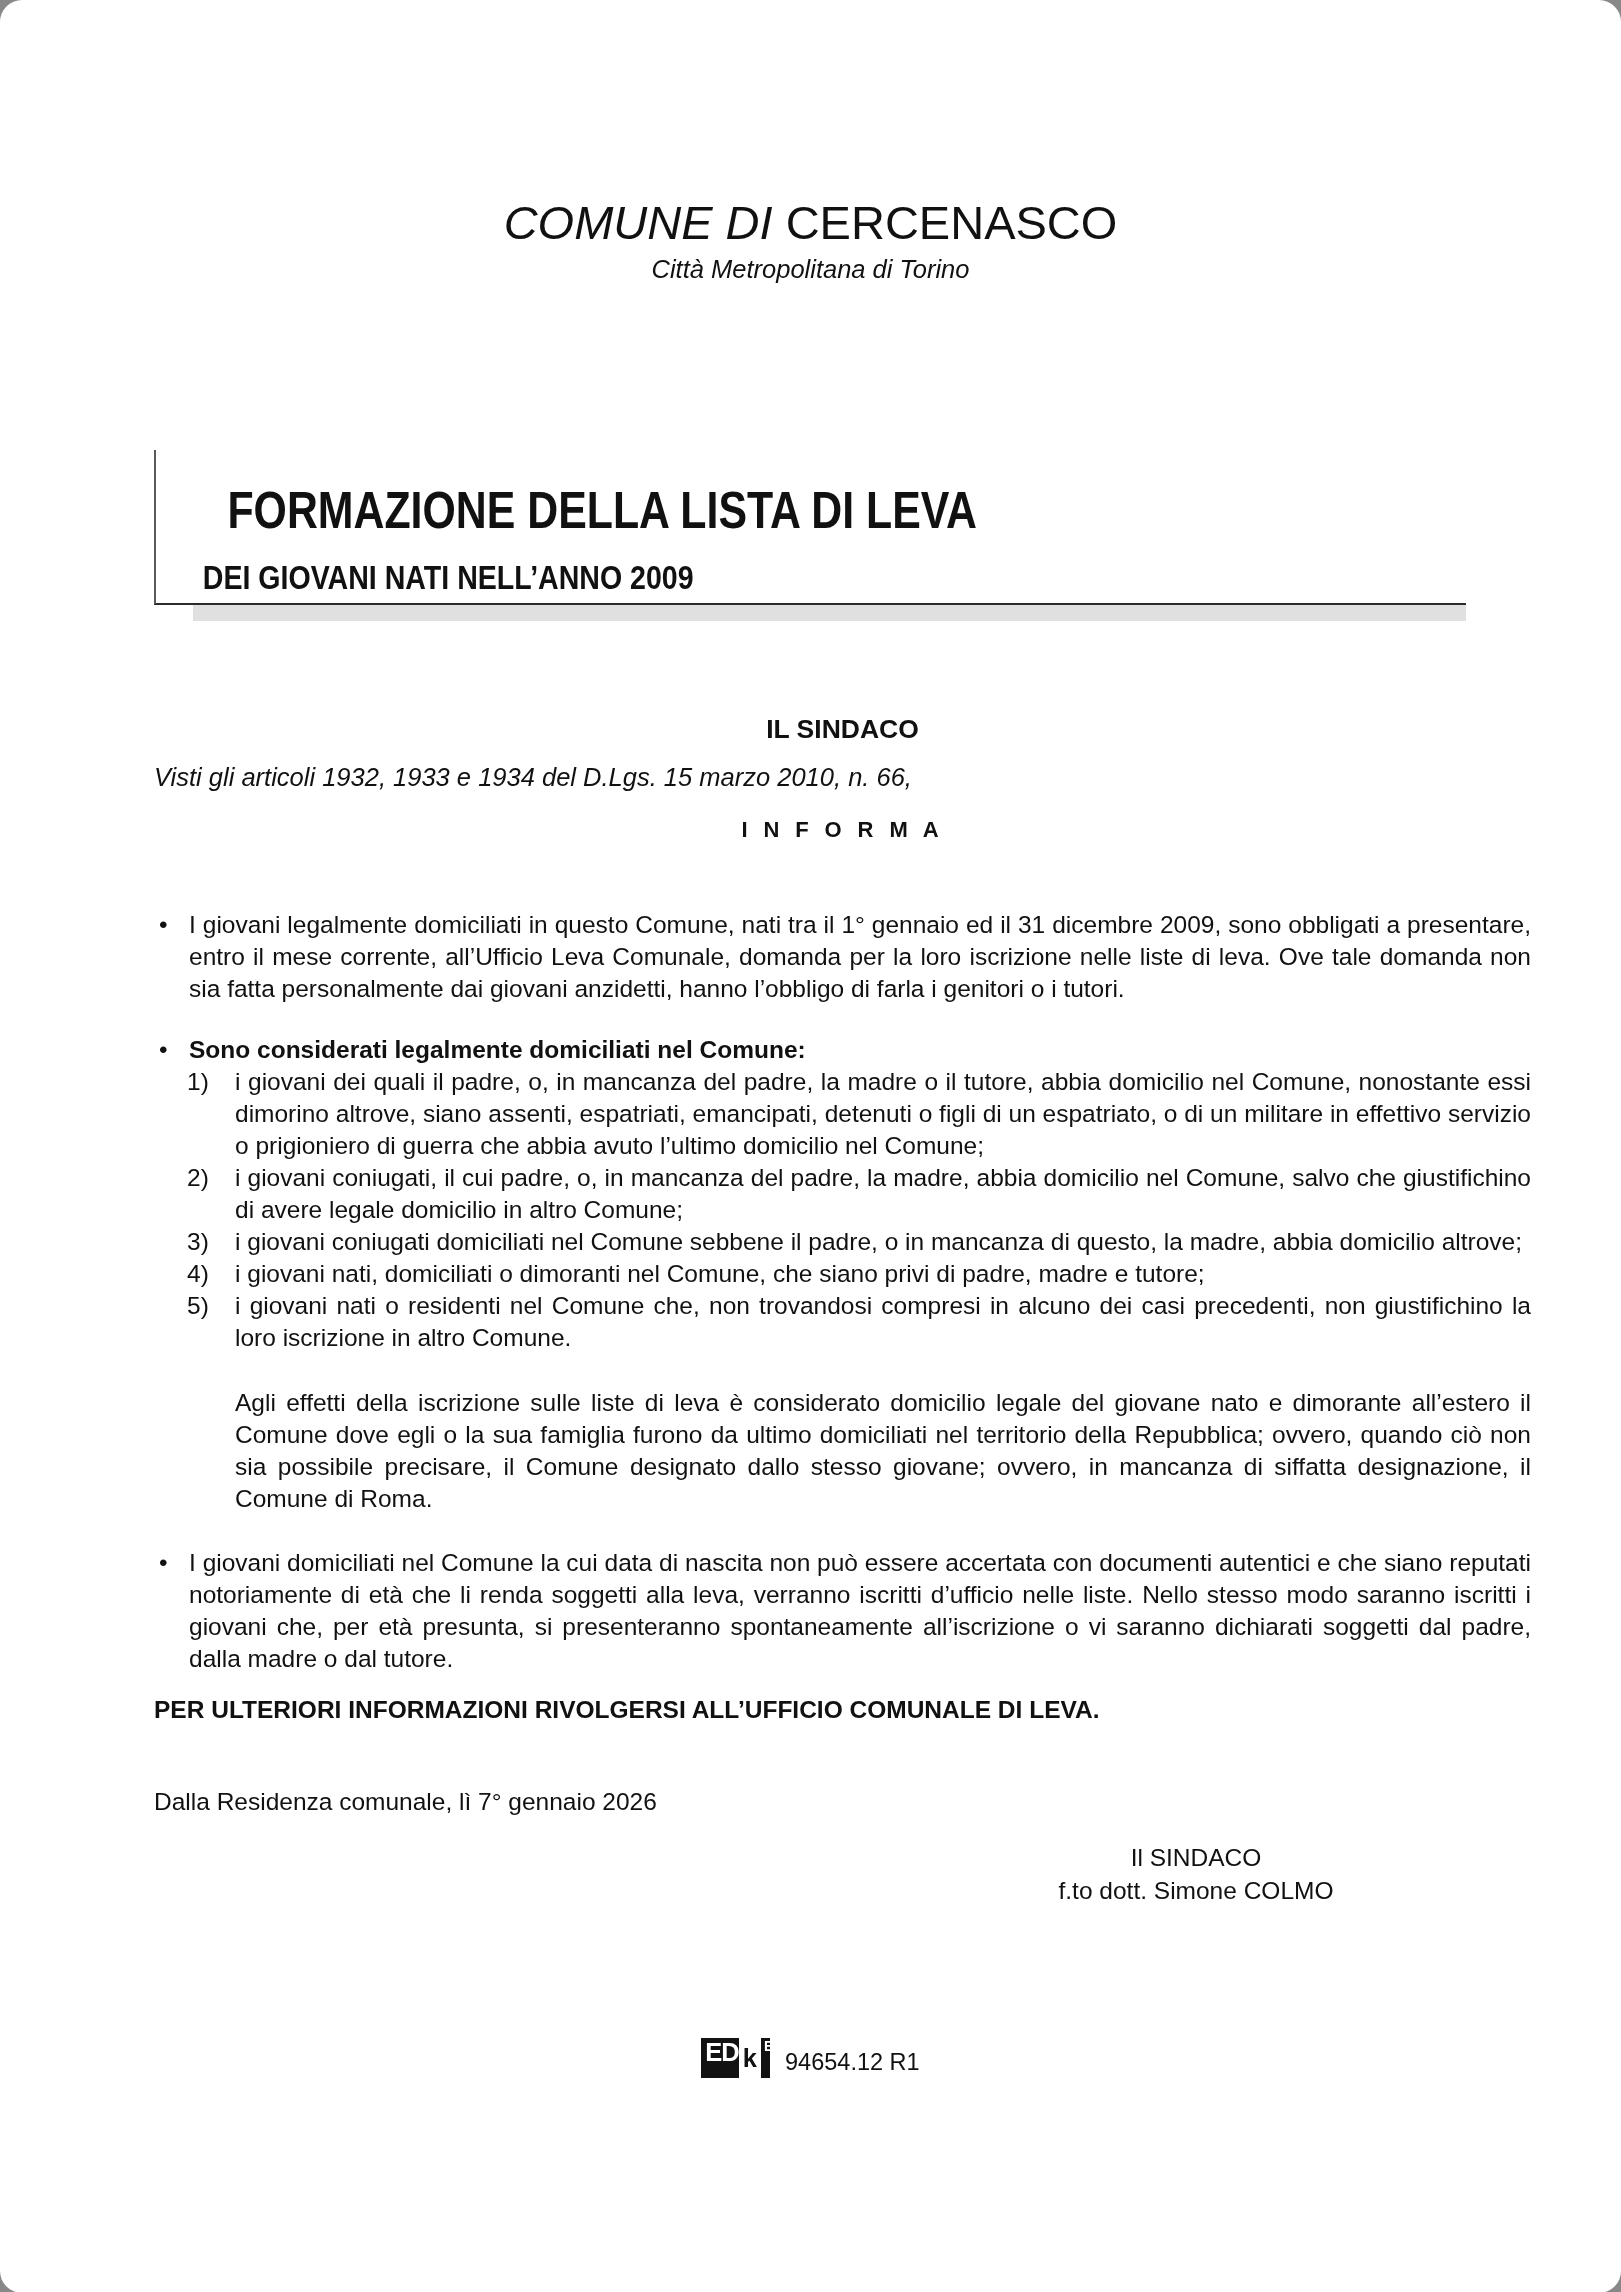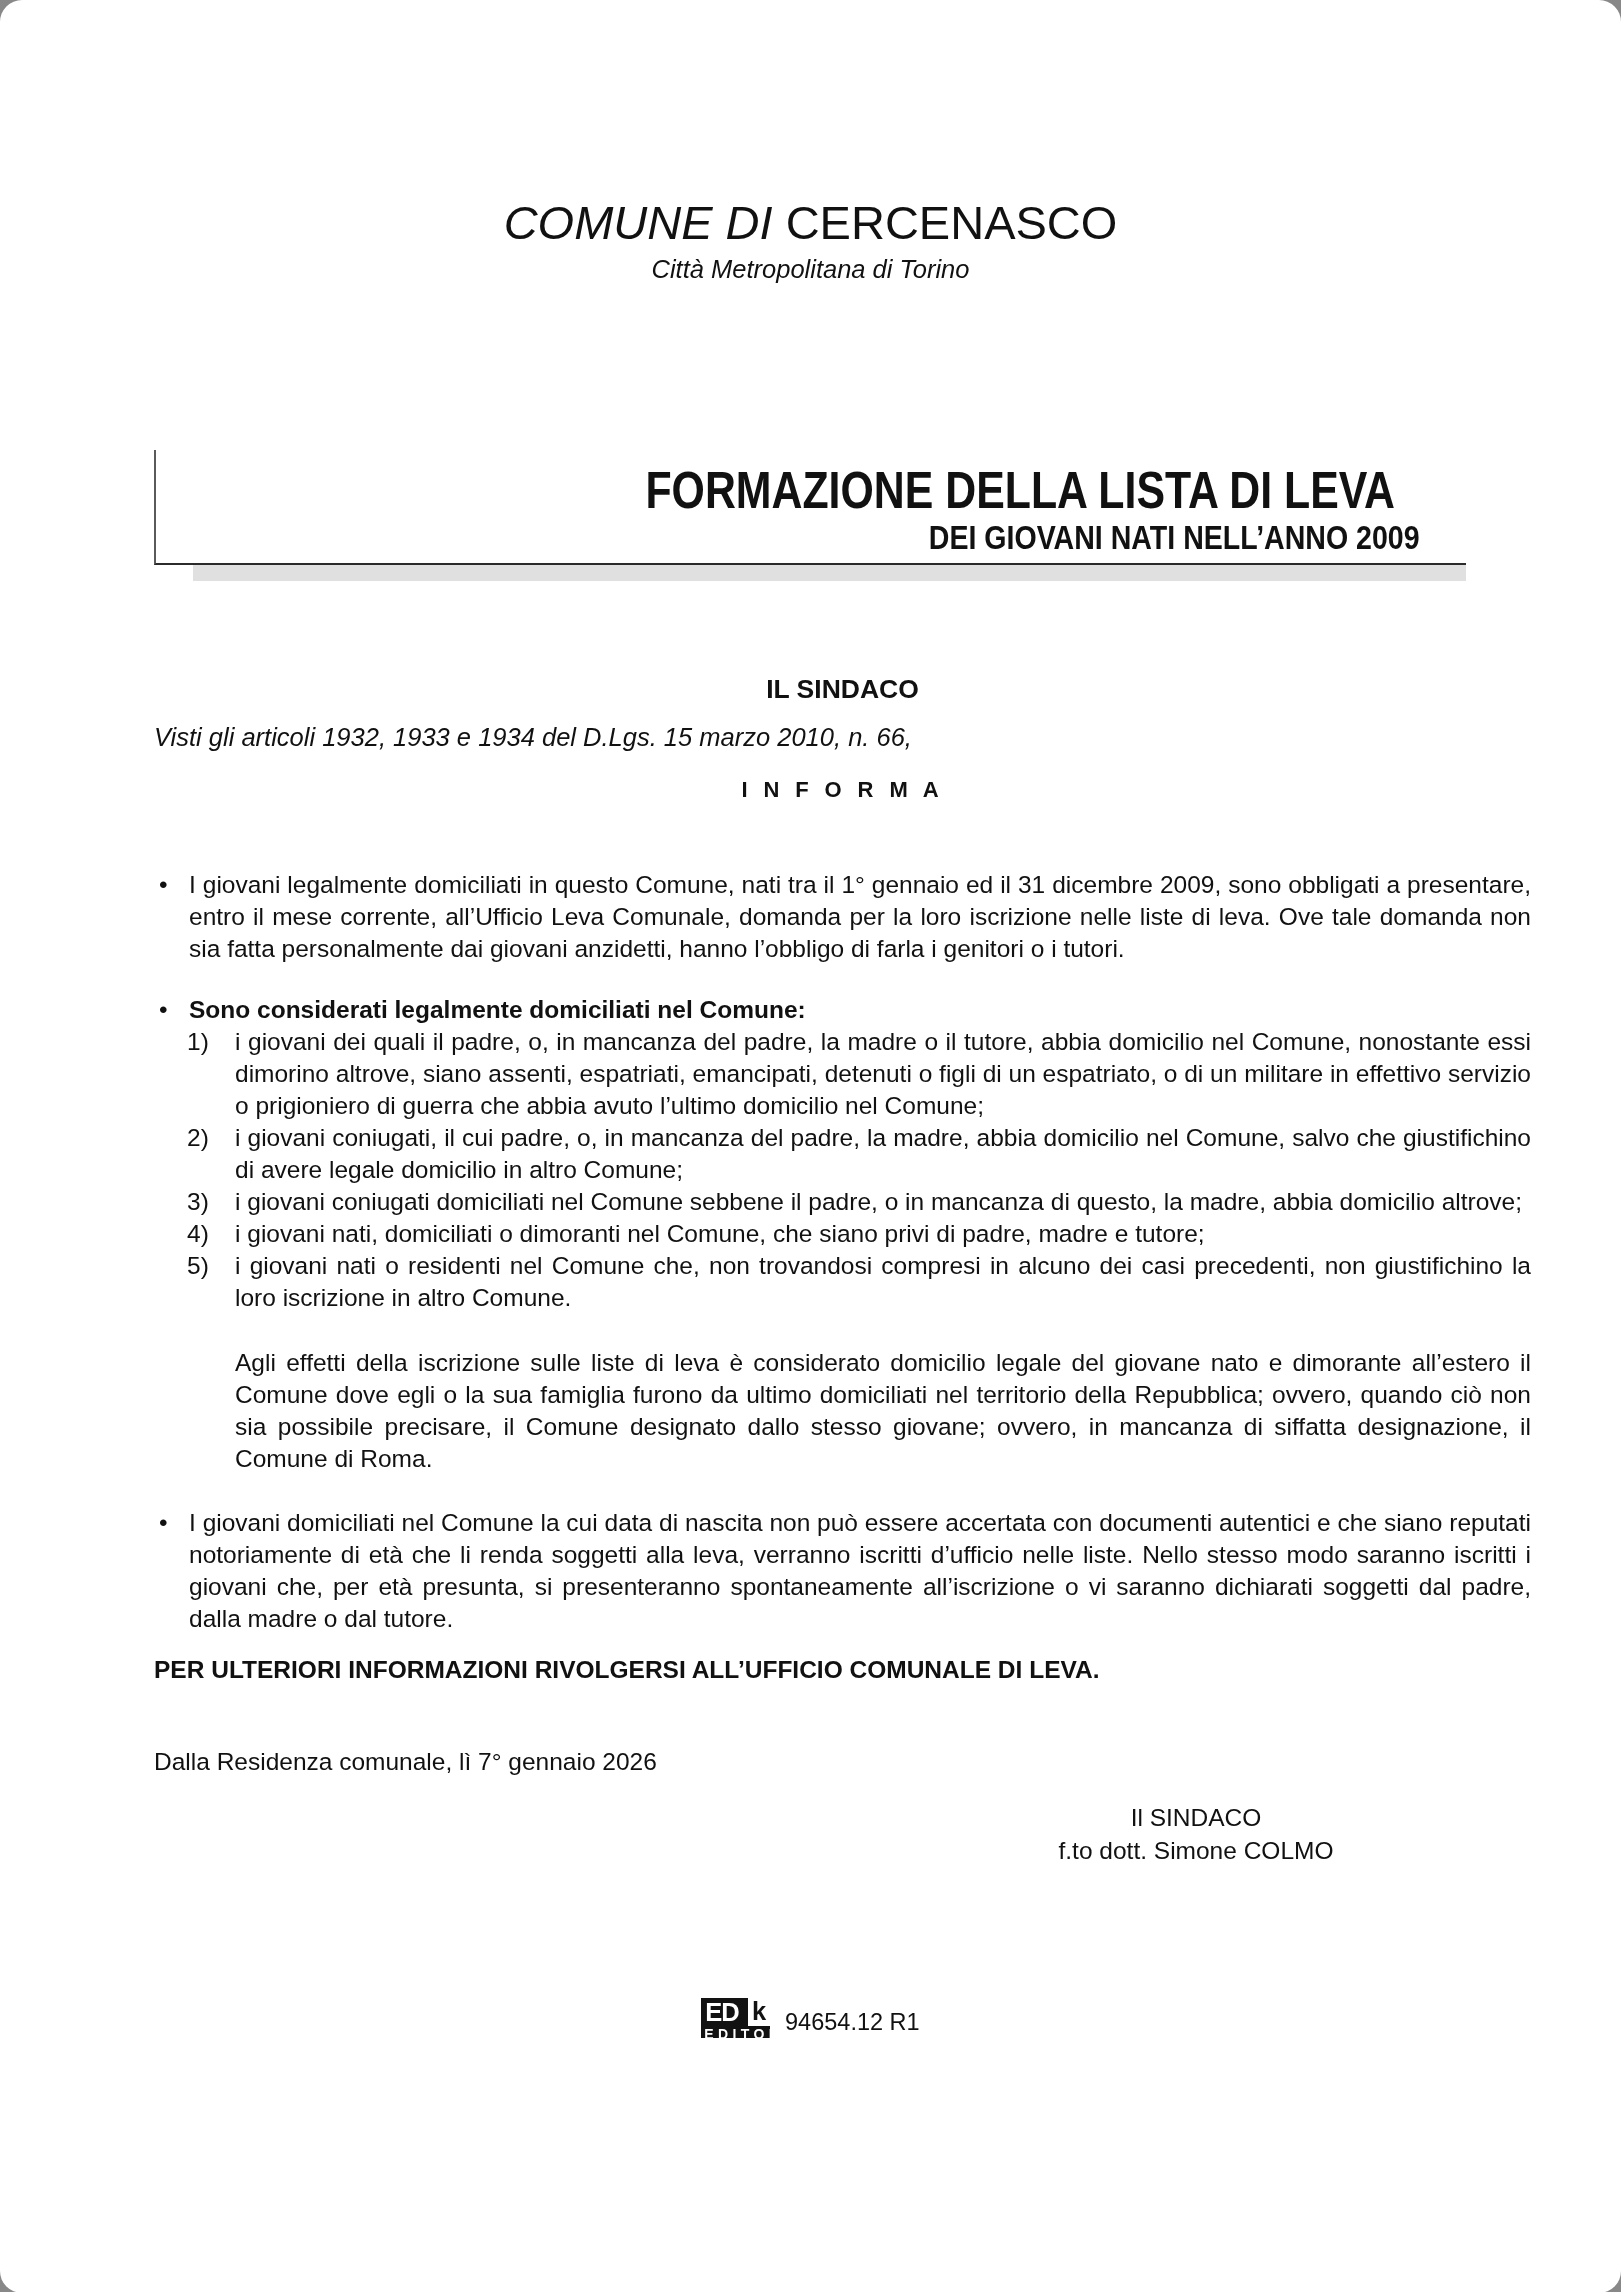--- a/index.html
+++ b/index.html
@@ -23,21 +23,21 @@
   .doc-header-sub { font-size: 25.5px; line-height: 29px; font-style: italic; margin-top: 7.8px; }
 
   
   .banner { margin: 166px 155px 0 154px; }
   .banner-box {
     border-left: 2px solid #5a5a5a;
     border-bottom: 2.9px solid #2b2b2b;
     text-align: center;
     padding: 13.7px 0 5.9px 0;
   }
-  .banner-title-line, .banner-sub-line { display: block; text-align: right; white-space: nowrap; }
+  .banner-title-line, .banner-sub-line { display: block; text-align: left; white-space: nowrap; margin-top: 20px; }
   .banner-title {
     display: inline-block;
     font-weight: bold;
     font-size: 51px;
     line-height: 55px;
     transform: scaleX(0.84);
     transform-origin: center;
     letter-spacing: 0px;
   }
   .banner-sub {
@@ -74,21 +74,21 @@
   .bullet-text p { margin: 0; text-align: justify; }
 
   .notice { font-weight: bold; margin-top: 18.6px; }
   .dateline { margin-top: 60px; }
 
   .signature { margin-top: 23.5px; margin-left: 787px; width: 510px; text-align: center; }
   .signature div { line-height: 33px; }
 
   
   .footer { margin-top: 131px; display: flex; justify-content: center; align-items: flex-end; gap: 14.7px; }
-  .edk-logo { width: 69px; height: 40px; background: #121212; display: flex; flex-direction: column; box-sizing: border-box; }
+  .edk-logo { width: 69px; height: 40px; background: #121212; display: flex; box-sizing: border-box; }
   .edk-top { flex: 1; display: flex; align-items: stretch; }
   .edk-ed {
     color: #ffffff; font-weight: bold; font-size: 25.5px; line-height: 26.5px;
     padding: 1px 0 0 3.9px; letter-spacing: -1px; flex: 1;
   }
   .edk-kbox {
     flex: none; width: 22.5px; background: #ffffff; color: #121212;
     font-weight: bold; font-size: 25.5px; line-height: 25.5px;
     display: flex; align-items: center; justify-content: center;
   }

